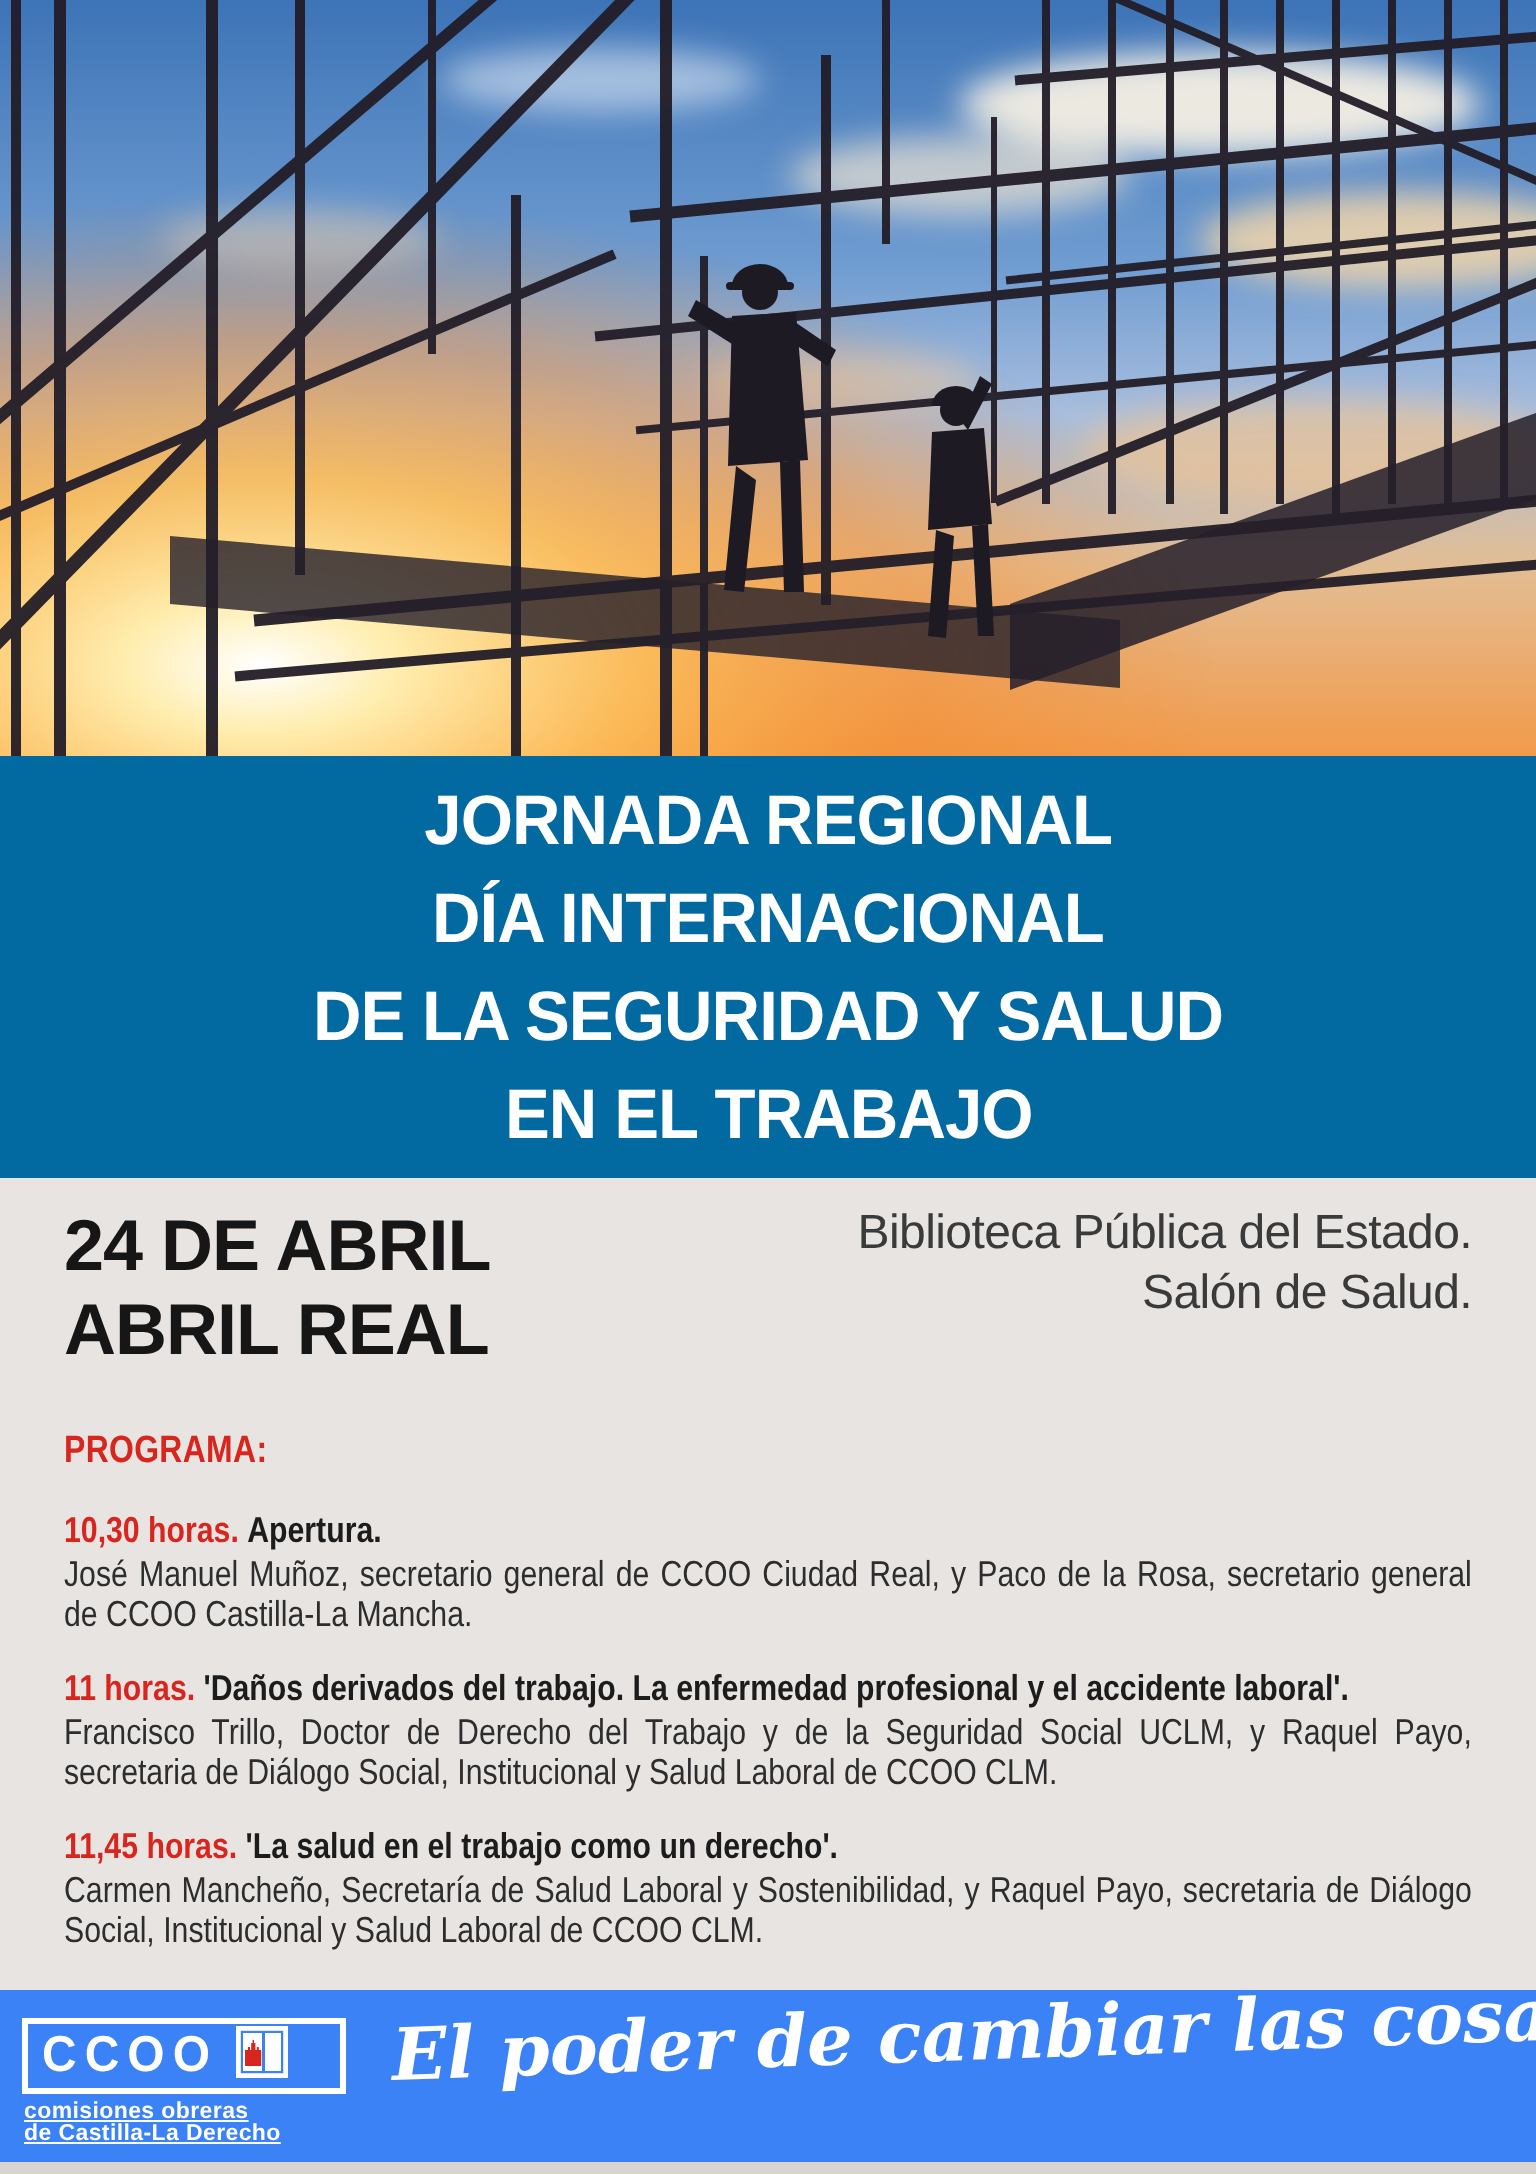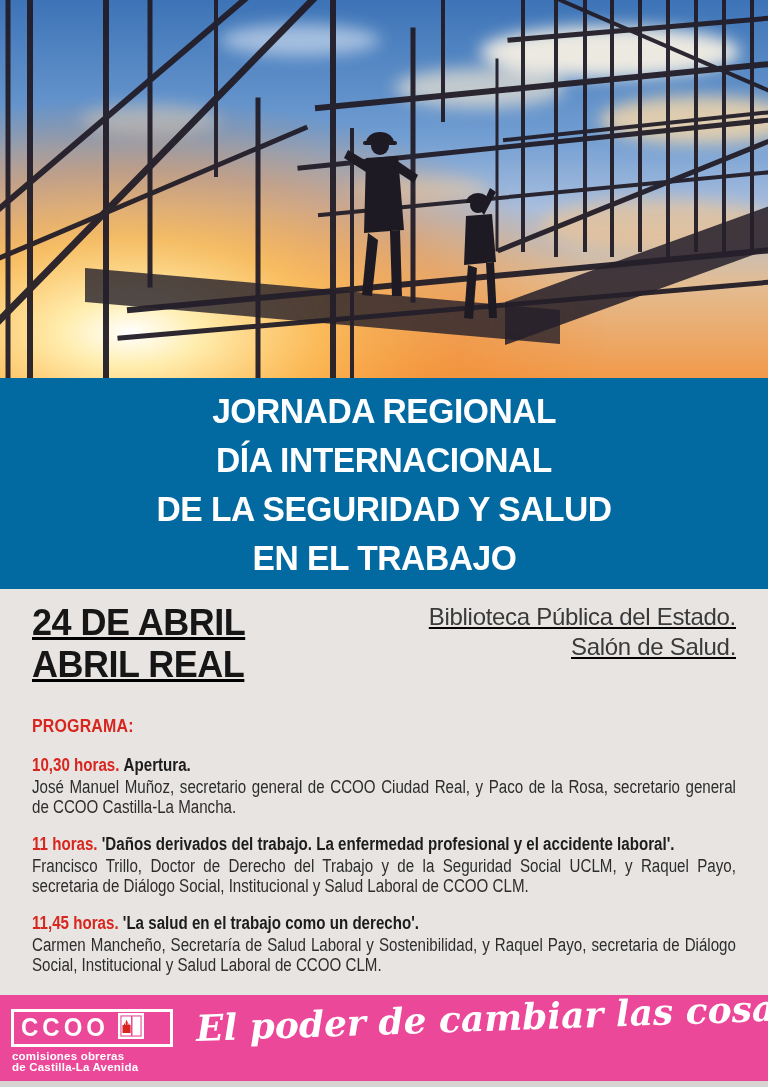--- a/index.html
+++ b/index.html
@@ -14,40 +14,40 @@
     position:absolute;top:378px;left:0;width:768px;height:211px;background:#0369a1;
     display:flex;flex-direction:column;justify-content:center;align-items:center;text-align:center;
   }
   .title-line{
     color:#ffffff;font-weight:bold;font-size:35px;line-height:49px;letter-spacing:-0.5px;
     transform:scaleX(0.96);transform-origin:center;white-space:nowrap;
   }
   
   .info{
     position:absolute;top:589px;left:0;width:768px;height:117px;box-sizing:border-box;
-    display:flex;justify-content:space-between;padding:13px 32px 0 32px;text-decoration:underline;
+    display:flex;justify-content:space-between;padding:13px 32px 0 32px;
   }
   .date-line{font-size:36px;line-height:42px;font-weight:bold;color:#161616;letter-spacing:-0.5px;}
   .venue{text-align:right;font-size:24px;line-height:30px;color:#3a3a3a;letter-spacing:-0.3px;}
   
   .program{position:absolute;top:706px;left:32px;width:838px;transform:scaleX(0.84);transform-origin:0 0;}
   .prog-heading{color:#d8261f;font-weight:bold;font-size:19px;line-height:20px;margin:10px 0 19px 0;letter-spacing:0.2px;}
   .prog-item{margin-bottom:17px;}
   .prog-title-line{margin:0;font-size:18px;line-height:20px;font-weight:bold;color:#1c1c1c;}
   .prog-time{color:#d8261f;}
   .prog-talk{margin-left:5px;}
   .prog-desc{margin:2px 0 0 0;font-size:18px;line-height:20px;color:#2d2d2d;text-align:justify;}
   
-  .footer{position:absolute;top:995px;left:0;width:768px;height:86px;background:#ec4899;}
+  .footer{position:absolute;top:995px;left:0;width:768px;height:86px;background:#3b82f6;}
   .logo-box{
     position:absolute;left:11px;top:14px;width:162px;height:38px;border:3px solid #ffffff;
     box-sizing:border-box;display:flex;align-items:center;padding:0 7px;gap:9px;
   }
   .logo-text{color:#ffffff;font-weight:bold;font-size:24px;letter-spacing:4px;line-height:1;transform:scaleY(1.05);}
-  .org{position:absolute;left:12px;top:56px;color:#ffffff;font-weight:bold;font-size:11.5px;line-height:11px;letter-spacing:0.2px;}
+  .org{position:absolute;left:12px;top:56px;color:#ffffff;font-weight:bold;font-size:11.5px;line-height:11px;letter-spacing:0.2px;text-decoration:underline;}
   .slogan{
     position:absolute;left:196px;top:12px;color:#ffffff;
     font-family:"DejaVu Serif",serif;font-style:italic;font-weight:bold;font-size:36px;
     transform:rotate(-2deg);transform-origin:0 50%;letter-spacing:0px;white-space:nowrap;
   }
   .bottom-strip{position:absolute;top:1081px;left:0;width:768px;height:6px;background:#d8d4d2;}
 </style>
 </head>
 <body>
 
@@ -192,19 +192,19 @@
         <svg width="26" height="26" viewBox="0 0 26 26">
           <rect x="1.2" y="1.2" width="23.6" height="23.6" fill="none" stroke="#ffffff" stroke-width="2.4"></rect>
           <rect x="3.5" y="3.5" width="9.5" height="19" fill="#ffffff"></rect>
           <rect x="14.5" y="3.5" width="8" height="19" fill="#ffffff"></rect>
           <path d="M4.5,20 V12 H6 V10.5 H7 V12 H7.6 V8.5 H8.3 V7 H9 V8.5 H9.7 V12 H10.4 V10.5 H11.4 V12 H12.6 V20 Z" fill="#d8261f"></path>
         </svg>
       </span>
     </div>
     <div class="org">
       <div>comisiones obreras</div>
-      <div>de Castilla-La Avenida</div>
+      <div>de Castilla-La Derecho</div>
     </div>
     <div class="slogan">El poder de cambiar las cosas</div>
   </div>
 
   <div class="bottom-strip"></div>
 </div>
 
 </body></html>

